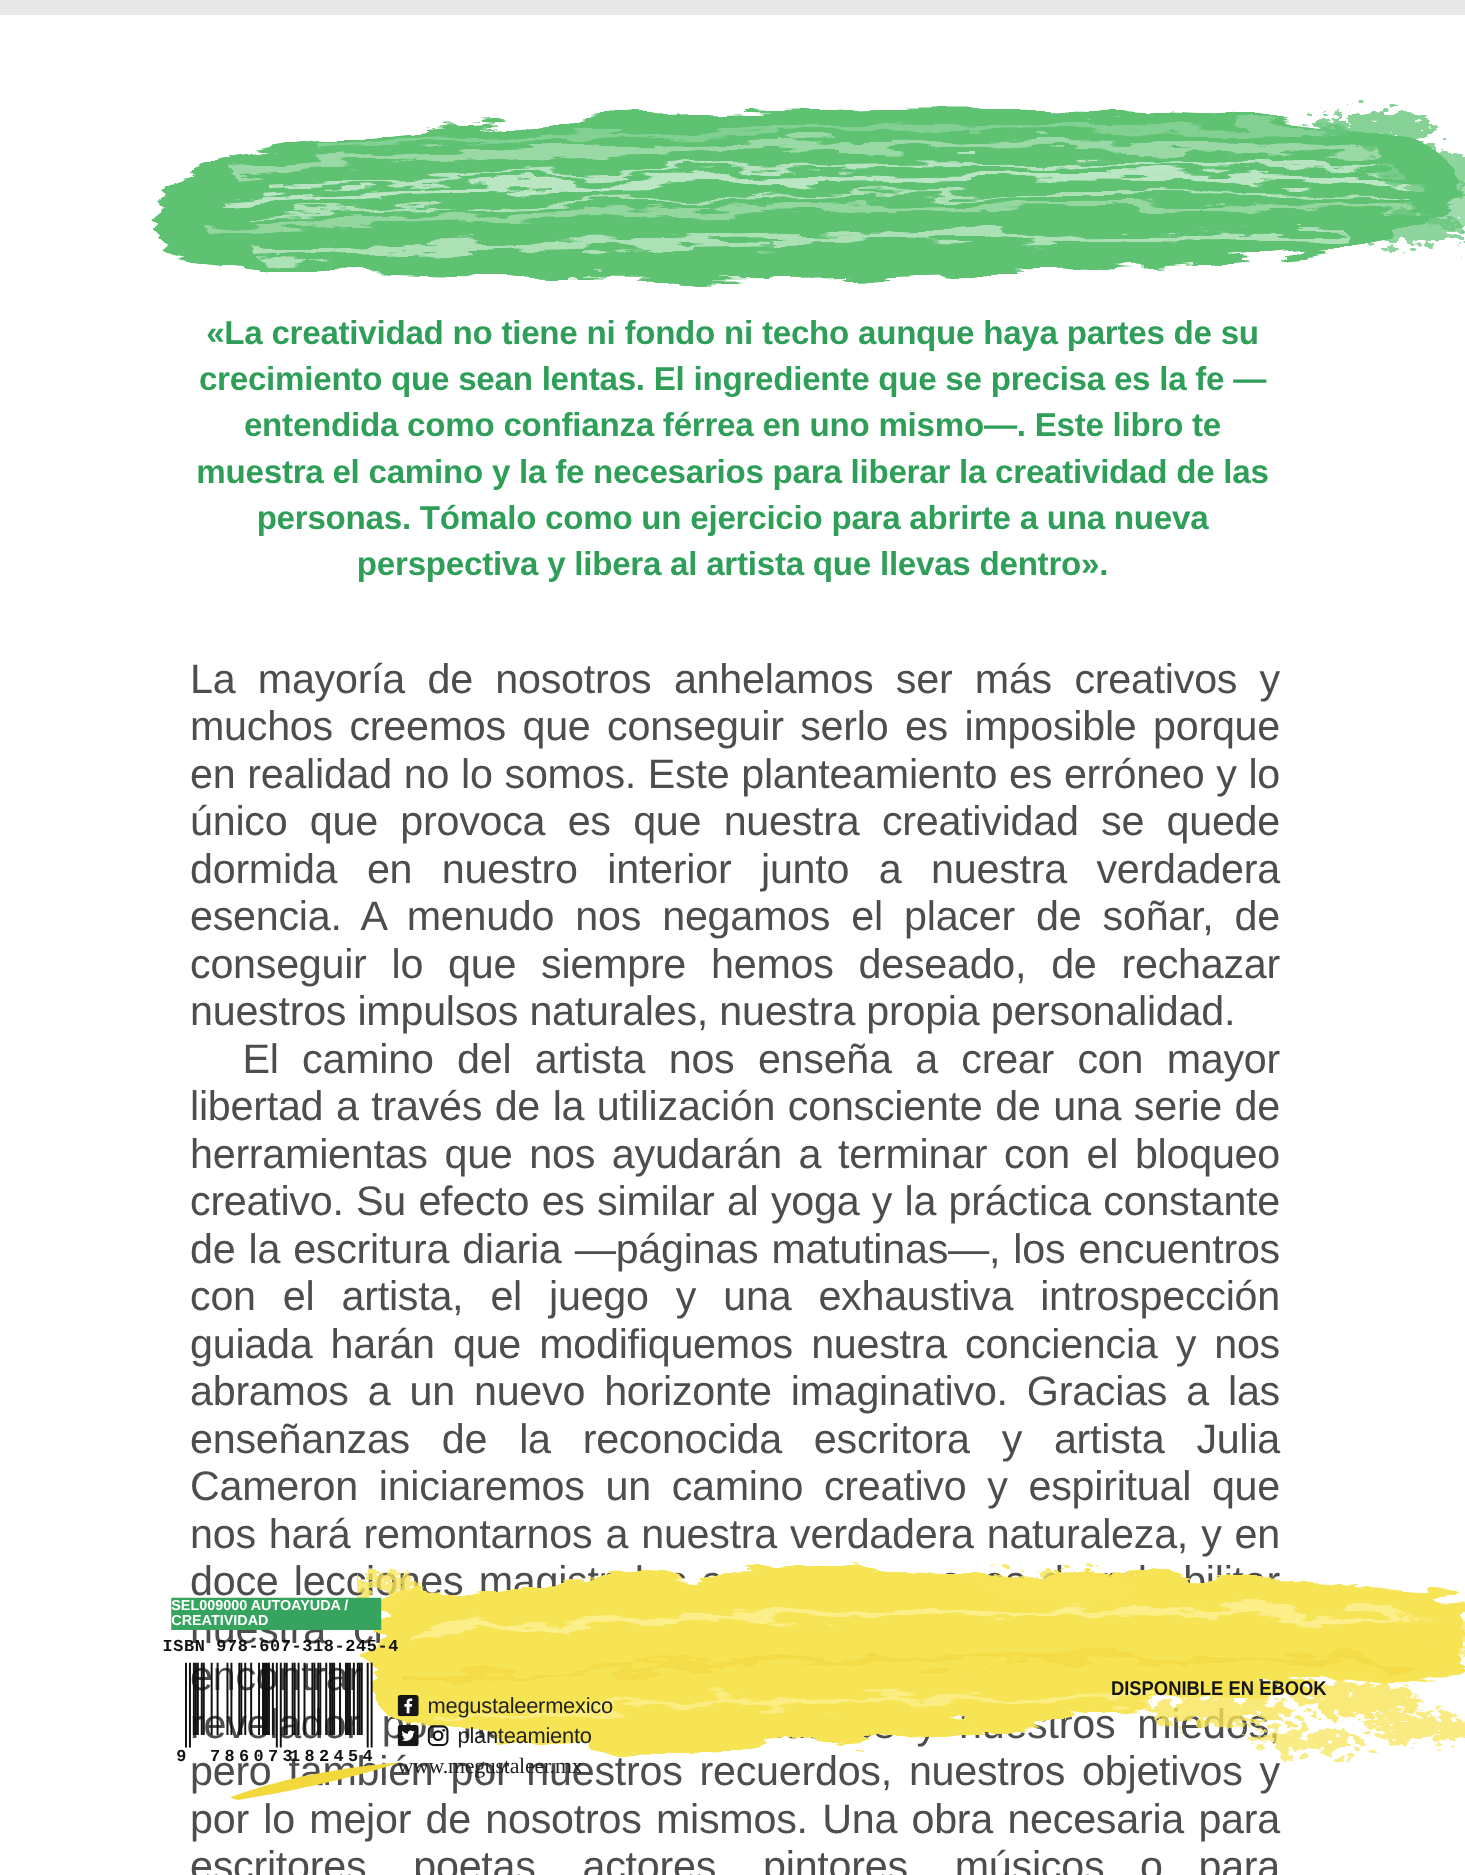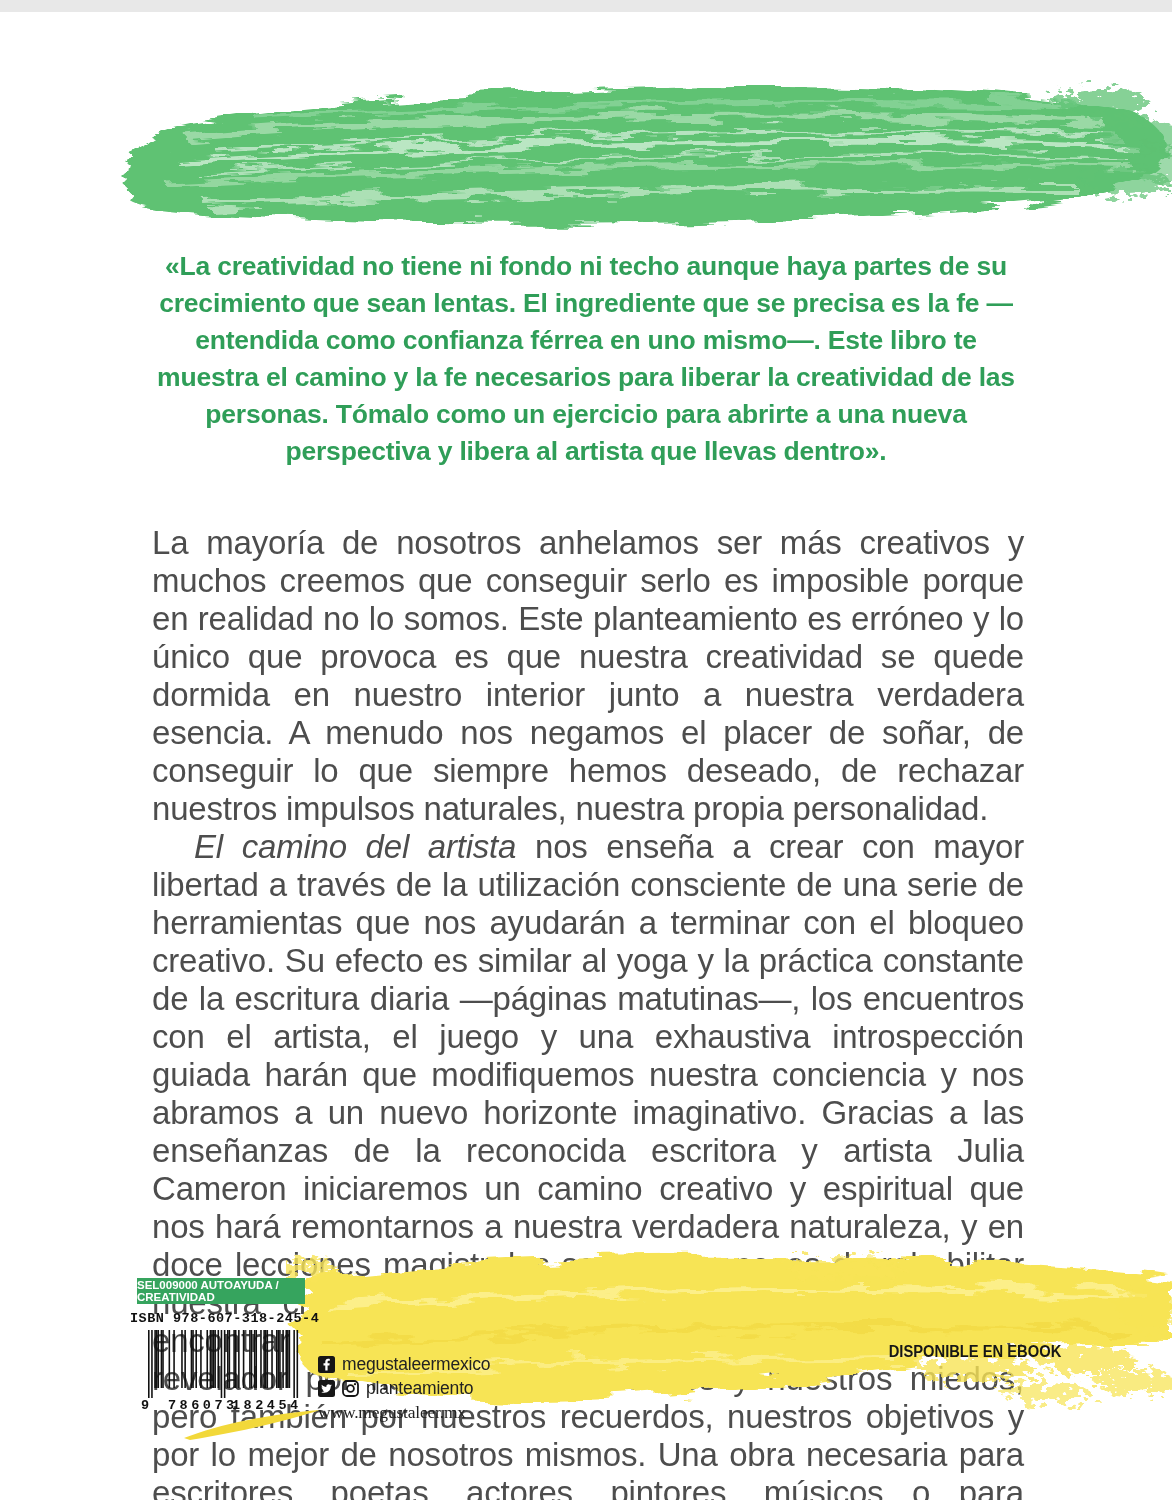--- a/index.html
+++ b/index.html
@@ -38,21 +38,21 @@
   .body-copy{
     position:absolute;left:152px;top:512px;width:872px;
     color:#4d4d4d;
     font-size:33px;
     line-height:38px;
     text-align:justify;
     letter-spacing:-0.2px;
   }
   .body-copy p{margin:0;}
   .body-copy p.indent{text-indent:42px;}
-  .body-copy .lead-italic{font-style:italic;}
+  .body-copy .lead-italic{}
 
   
   .brush-yellow{position:absolute;left:286px;top:1236px;width:886px;height:170px;}
   .swoosh{position:absolute;left:170px;top:1392px;width:180px;height:40px;}
 
   
   .category-badge{
     position:absolute;left:137px;top:1266px;width:168px;height:26px;
     background:#36a45e;color:#ffffff;
     font-size:11.5px;font-weight:bold;

